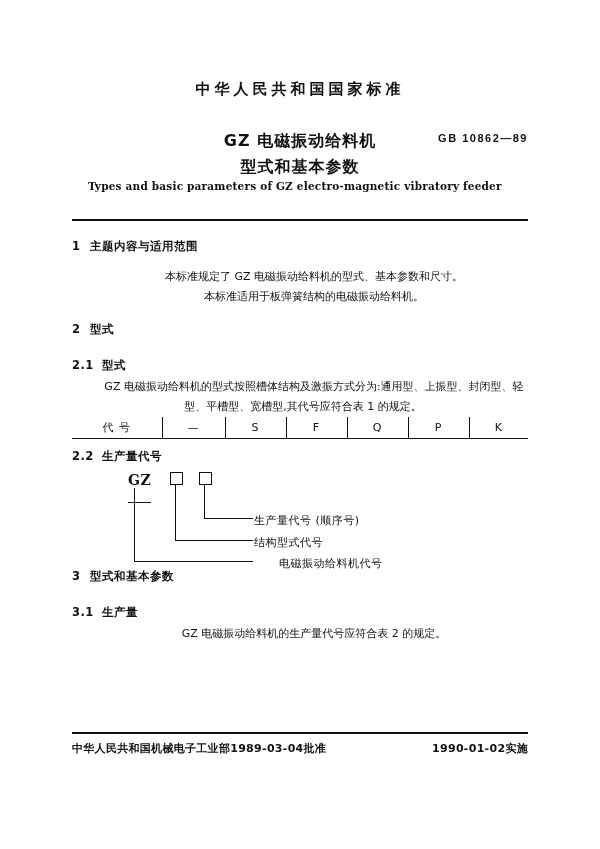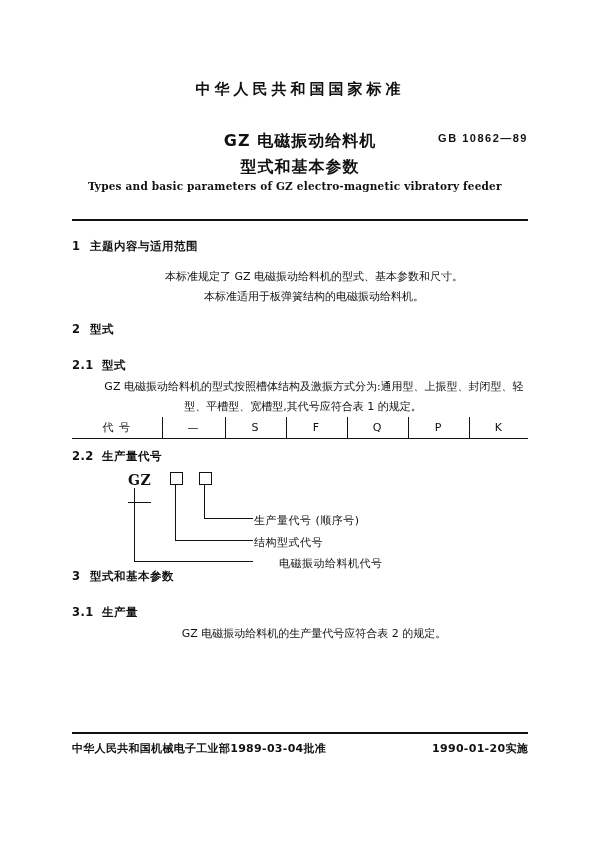--- a/index.html
+++ b/index.html
@@ -298,15 +298,15 @@
 
     <div class="h2">
       <span class="num">3.1</span><span>生产量</span>
     </div>
     <p class="p">GZ 电磁振动给料机的生产量代号应符合表 2 的规定。</p>
 
   </div>
 
   <div class="foot-rule"></div>
   <div class="foot-left">中华人民共和国机械电子工业部1989-03-04批准</div>
-  <div class="foot-right">1990-01-20实施</div>
+  <div class="foot-right">1990-01-02实施</div>
 
 </div>
 
 </body></html>

